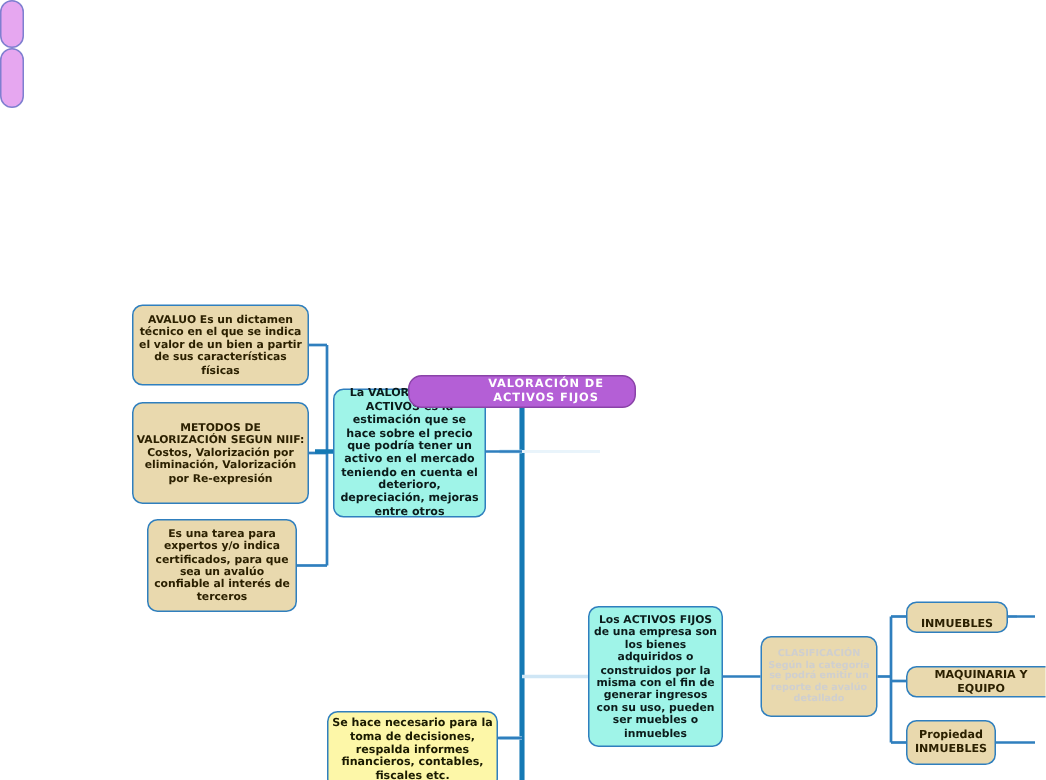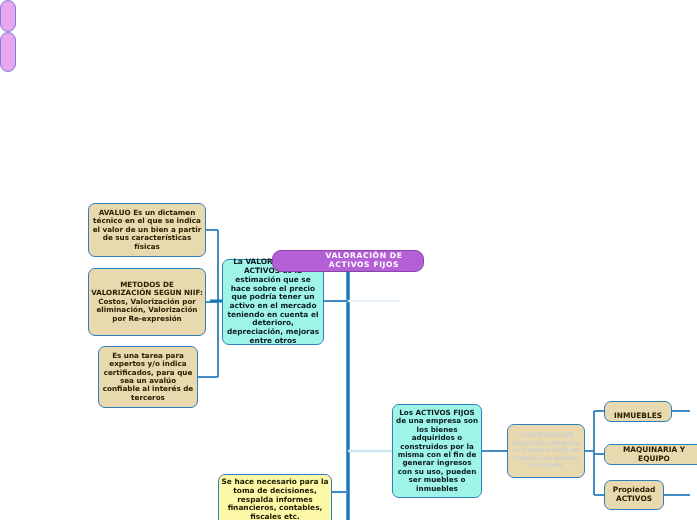--- a/index.html
+++ b/index.html
@@ -145,21 +145,21 @@
 
   <div class="node tan" id="n-inmuebles">
     <span class="txt">INMUEBLES</span>
   </div>
 
   <div class="node tan" id="n-maquinaria">
     <span class="txt">MAQUINARIA Y EQUIPO</span>
   </div>
 
   <div class="node tan" id="n-propiedad">
-    <span class="txt">Propiedad ACTIVOS</span>
+    <span class="txt">Propiedad INMUEBLES</span>
   </div>
 
   <div class="purple-edge" id="pe-1"></div>
   <div class="purple-edge" id="pe-2"></div>
 
   <div class="node purple" id="n-central" style="left:272px;top:250px;width:152px;height:22px;font-size:7.6px;padding-left:32px;">
     <span class="txt">VALORACIÓN DE ACTIVOS FIJOS</span>
   </div>
 
 </div>

